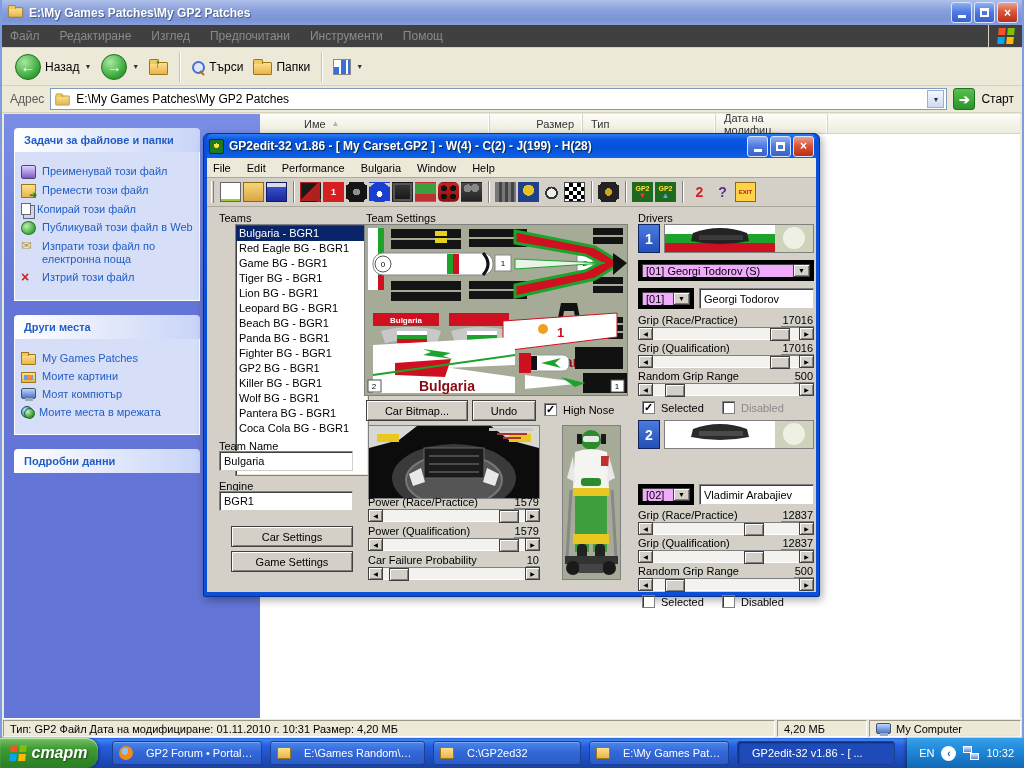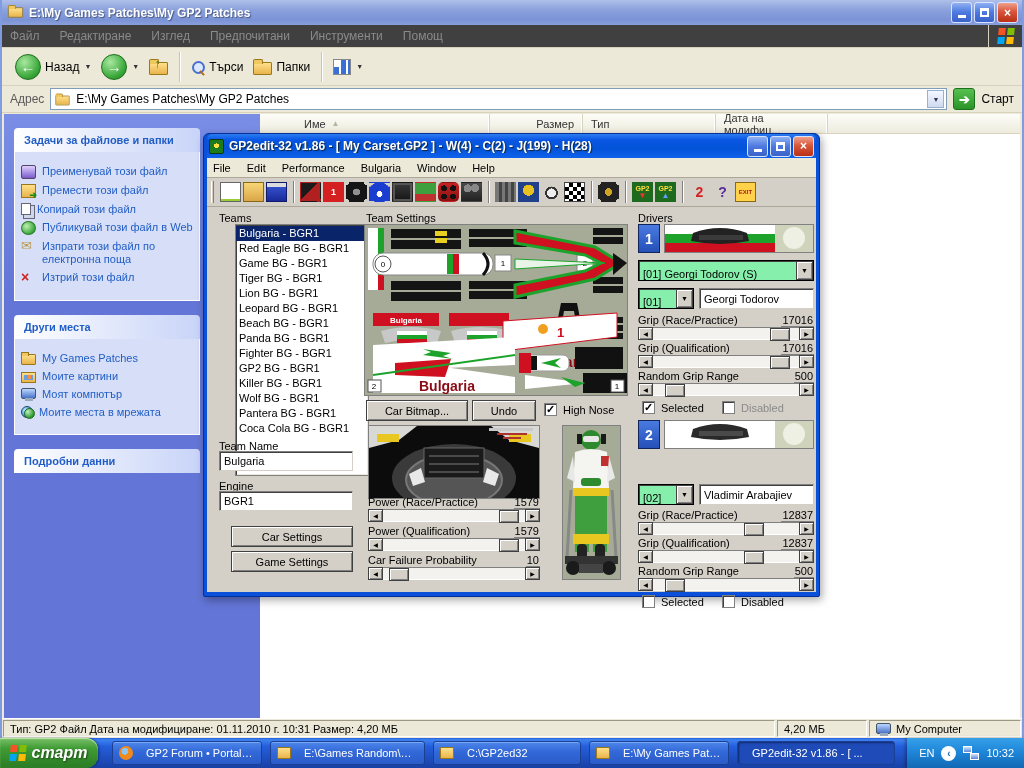--- a/index.html
+++ b/index.html
@@ -131,21 +131,21 @@
   .glabel { font-size:11px; color:#000; white-space:nowrap; }
   .listbox { background:#fff; border:1px solid #808080; box-shadow:inset 1px 1px 0 #404040, inset -1px -1px 0 #ece9d8; padding:1px 0; overflow:hidden; }
   .listbox .li { height:15px; line-height:15px; padding:0 3px; font-size:11px; white-space:nowrap; cursor:default; }
   .listbox .li.sel { background:#0a246a; color:#fff; }
   .gbtn { display:flex; align-items:center; justify-content:center; font-size:11px; background:#d4d0c8; border:1px solid #404040; box-shadow:inset 1px 1px 0 #fff, inset -1px -1px 0 #808080; cursor:default; }
   .cb { width:13px; height:13px; background:#fff; border:1px solid #808080; box-shadow:inset 1px 1px 0 #404040; display:inline-flex; align-items:center; justify-content:center; font-size:11px; font-weight:bold; color:#000; flex:none; }
   .cbrow { display:flex; align-items:center; gap:6px; }
   .cbrow .cl { font-size:11px; }
   .cbrow .cl.dis { color:#8a8a8a; }
   .gin { background:#fff; border:1px solid #808080; border-right-color:#d4d0c8; border-bottom-color:#d4d0c8; box-shadow:inset 1px 1px 0 #404040; padding:2px 4px; font-size:11px; width:100%; height:100%; }
-  .combo { display:flex; background:#86efac; border:1px solid #000000; box-shadow:inset 1px 1px 0 #404040; align-items:flex-end; }
+  .combo { display:flex; background:#f0abfc; border:4px solid #000000; box-shadow:inset 1px 1px 0 #404040; align-items:center; }
   .combo .val { flex:1; padding:0 4px; font-size:11px; white-space:nowrap; overflow:hidden; }
   .combo .cbtn { width:17px; align-self:stretch; background:#d4d0c8; border:1px solid #404040; box-shadow:inset 1px 1px 0 #fff, inset -1px -1px 0 #808080; display:flex; align-items:center; justify-content:center; font-size:7px; }
   .valrow { display:flex; justify-content:space-between; align-items:baseline; }
   .valrow .v { font-size:11px; border-bottom:1px solid #808080; padding:0 1px; }
   .hs { display:flex; height:13px; }
   .hs .sb { width:15px; height:13px; background:#d4d0c8; border:1px solid #404040; box-shadow:inset 1px 1px 0 #fff, inset -1px -1px 0 #808080; display:flex; align-items:center; justify-content:center; font-size:6px; color:#000; flex:none; }
   .hs .track { flex:1; position:relative; background:#f4f2ee; border-top:1px solid #808080; border-bottom:1px solid #fff; }
   .hs .thumb { position:absolute; top:0; width:20px; height:13px; background:#d4d0c8; border:1px solid #404040; box-shadow:inset 1px 1px 0 #fff, inset -1px -1px 0 #808080; }
   .badge { background:linear-gradient(#4a7ae0,#2450b8); color:#fff; font-weight:bold; font-size:14px; display:flex; align-items:center; justify-content:center; border:1px solid #12255a; }
   .imgbox { border:1px solid #808080; }

